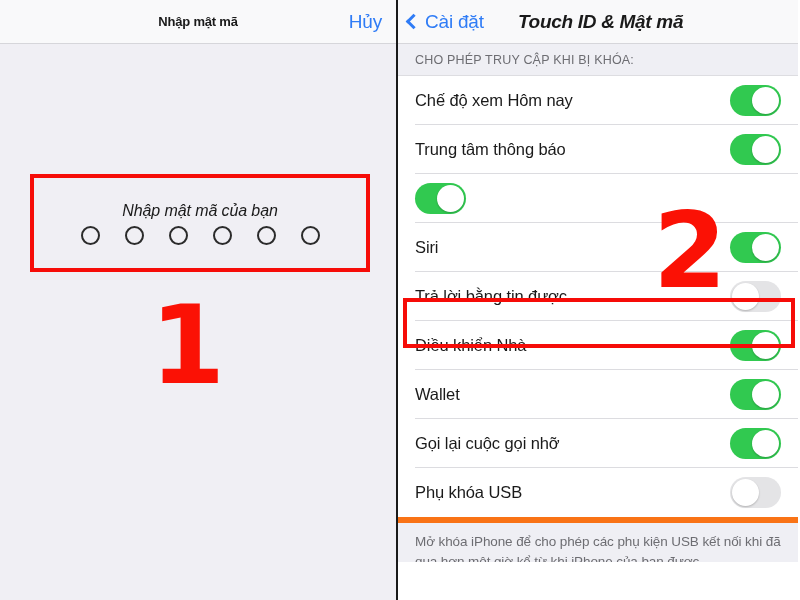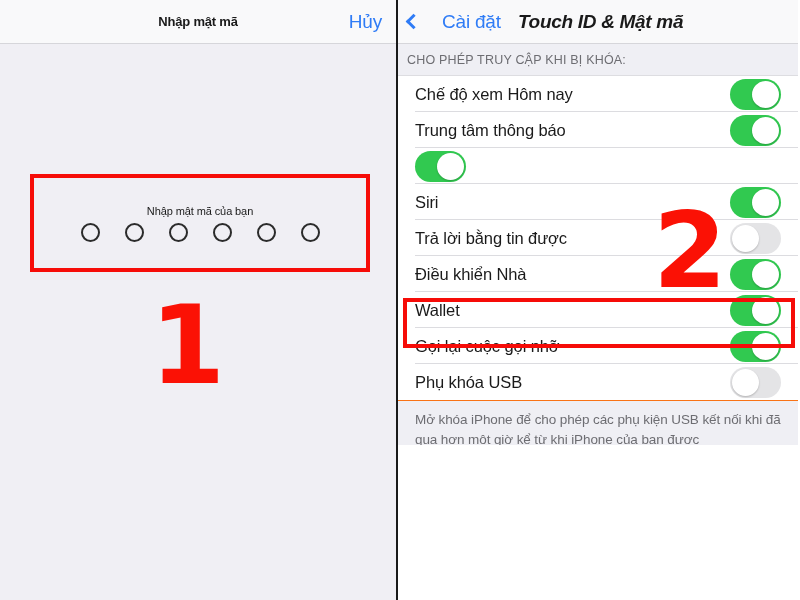--- a/index.html
+++ b/index.html
@@ -35,22 +35,23 @@
     font-size: 19px; color: #2F7CF6; letter-spacing: -0.2px;
   }
   .passcode-zone {
     position: absolute; left: 30px; top: 174px;
     width: 340px; height: 98px;
     border: 4px solid #F60C08;
     display: flex; flex-direction: column;
     align-items: center; justify-content: center;
   }
   .passcode-label {
-    font-size: 11px; color: #1a1a1a; letter-spacing: -0.1px;
+    font-size: 16px; color: #1a1a1a; letter-spacing: -0.1px;
     margin-bottom: 6px;
+    font-style: italic;
   }
   .dots { display: flex; gap: 25px; }
   .dot {
     width: 19px; height: 19px; border-radius: 50%;
     border: 2px solid #2b2b2b; background: transparent;
   }
   .marker-1 {
     position: absolute; left: 150px; top: 292px;
     font-size: 108px; font-weight: bold; color: #FB1105;
     line-height: 1; font-family: "DejaVu Sans", sans-serif;
@@ -65,46 +66,46 @@
   }
   .hdr-right {
     position: relative;
     height: 44px; width: 100%;
     background: #F9F9FA;
     border-bottom: 1px solid #D6D6DA;
     display: flex; align-items: center;
   }
   .back-btn {
     position: absolute; left: 10px; top: 50%; transform: translateY(-50%);
-    display: flex; align-items: center; gap: 21px;
+    display: flex; align-items: center; gap: 4px;
     color: #2F7CF6;
   }
   .chev {
     display: inline-block; width: 11px; height: 11px;
     border-left: 3px solid #2F7CF6; border-bottom: 3px solid #2F7CF6;
     transform: rotate(45deg); margin-right: 2px;
   }
   .back-label { font-size: 19px; color: #2F7CF6; letter-spacing: -0.2px; }
   .hdr-right-title {
     position: absolute; left: 120px; top: 50%; transform: translateY(-50%);
     font-size: 19px; font-weight: bold; color: #1a1a1a; letter-spacing: -0.3px;
     white-space: nowrap;
     font-style: italic;
   }
   .section-head {
     height: 32px; background: #EFEFF4;
     display: flex; align-items: center;
-    padding-left: 9px;
+    padding-left: 17px;
     font-size: 12.5px; color: #6D6D72; letter-spacing: 0.2px;
     border-bottom: 1px solid #DDDDE1;
   }
   .rows { background: #FFFFFF; }
   .row {
     position: relative;
-    height: 36px; display: flex; align-items: center;
+    height: 49px; display: flex; align-items: center;
     padding: 0 17px 0 17px;
     background: #FFFFFF;
   }
   .row::after {
     content: ""; position: absolute; left: 17px; right: 0; bottom: 0;
     height: 1px; background: #DCDCE0;
   }
   .row:last-child::after { display: none; }
   .row-label {
     font-size: 16.5px; color: #1a1a1a; letter-spacing: -0.1px;
@@ -123,21 +124,21 @@
     background: #FFFFFF;
     box-shadow: 0 1px 2px rgba(0,0,0,0.22);
   }
   .toggle.on .knob { left: 22px; }
   .footer-note {
     background: #EFEFF4;
     padding: 9px 17px 0 17px;
     font-size: 13.5px; line-height: 1.5; color: #6D6D72;
     letter-spacing: -0.1px;
     height: 45px; overflow: hidden;
-    border-top: 1px solid #f97316;
+    border-top: 6px solid #f97316;
   }
   .highlight-row-box {
     position: absolute;
     left: 5px; top: 298px;
     width: 392px; height: 50px;
     border: 4px solid #F60C08;
     pointer-events: none;
     z-index: 5;
   }
   .marker-2 {

